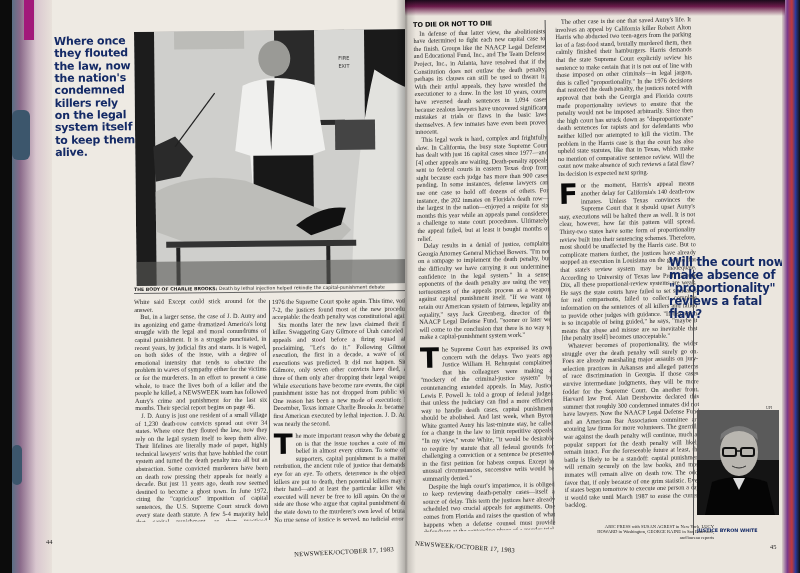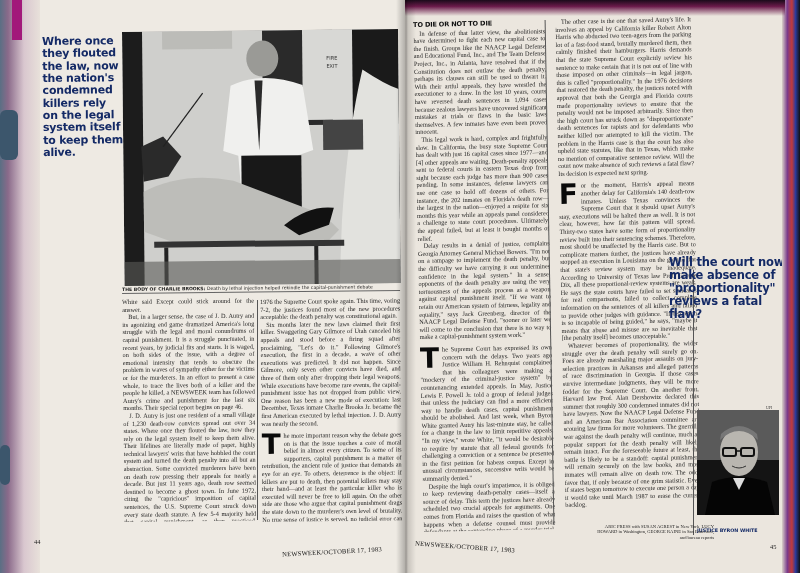--- a/index.html
+++ b/index.html
@@ -1,20 +1,20 @@
 <!DOCTYPE html>
 <html><head>
 <meta charset="utf-8">
 <style>
   *{box-sizing:border-box;margin:0;padding:0}
   html,body{width:800px;height:573px;overflow:hidden;background:#111}
   body{position:relative;font-family:"Liberation Serif",serif}
   .spread{position:absolute;left:0;top:0;width:800px;height:573px;background:#0c0c0c}
   .page{position:absolute;top:0;height:573px;background:#eeeae3;overflow:hidden}
-  .page-left{left:0;width:405px;transform:skewY(0deg)}
+  .page-left{left:12px;width:405px;transform:skewY(0deg)}
   .page-right{left:405px;width:392px;background:#ebe6de}
   .edge-left{position:absolute;left:0;top:0;width:40px;height:573px;
     background:linear-gradient(90deg,#5a6f84 0,#8a6a8a 20%,#d9c7cf 60%,#e8e1da 100%)}
   .edge-left .pinkbar{position:absolute;left:12px;top:0;width:10px;height:40px;background:#a2197a}
   .edge-left .blob{position:absolute;left:0;top:110px;width:18px;height:50px;background:#3c566c;border-radius:6px}
   .edge-left .blob2{position:absolute;left:0;top:445px;width:10px;height:40px;background:#3c566c;border-radius:6px}
   .gutter{position:absolute;left:396px;top:0;width:20px;height:573px;
     background:linear-gradient(90deg,rgba(0,0,0,0) 0,rgba(0,0,0,.25) 45%,rgba(0,0,0,.35) 50%,rgba(0,0,0,.15) 60%,rgba(0,0,0,0) 100%);z-index:5}
   .edge-right{position:absolute;left:782px;top:0;width:18px;height:573px;
     background:linear-gradient(90deg,#d8d0c8,#7a3a8a 30%,#c23a3a 55%,#2d3a9a 75%,#111 100%)}

